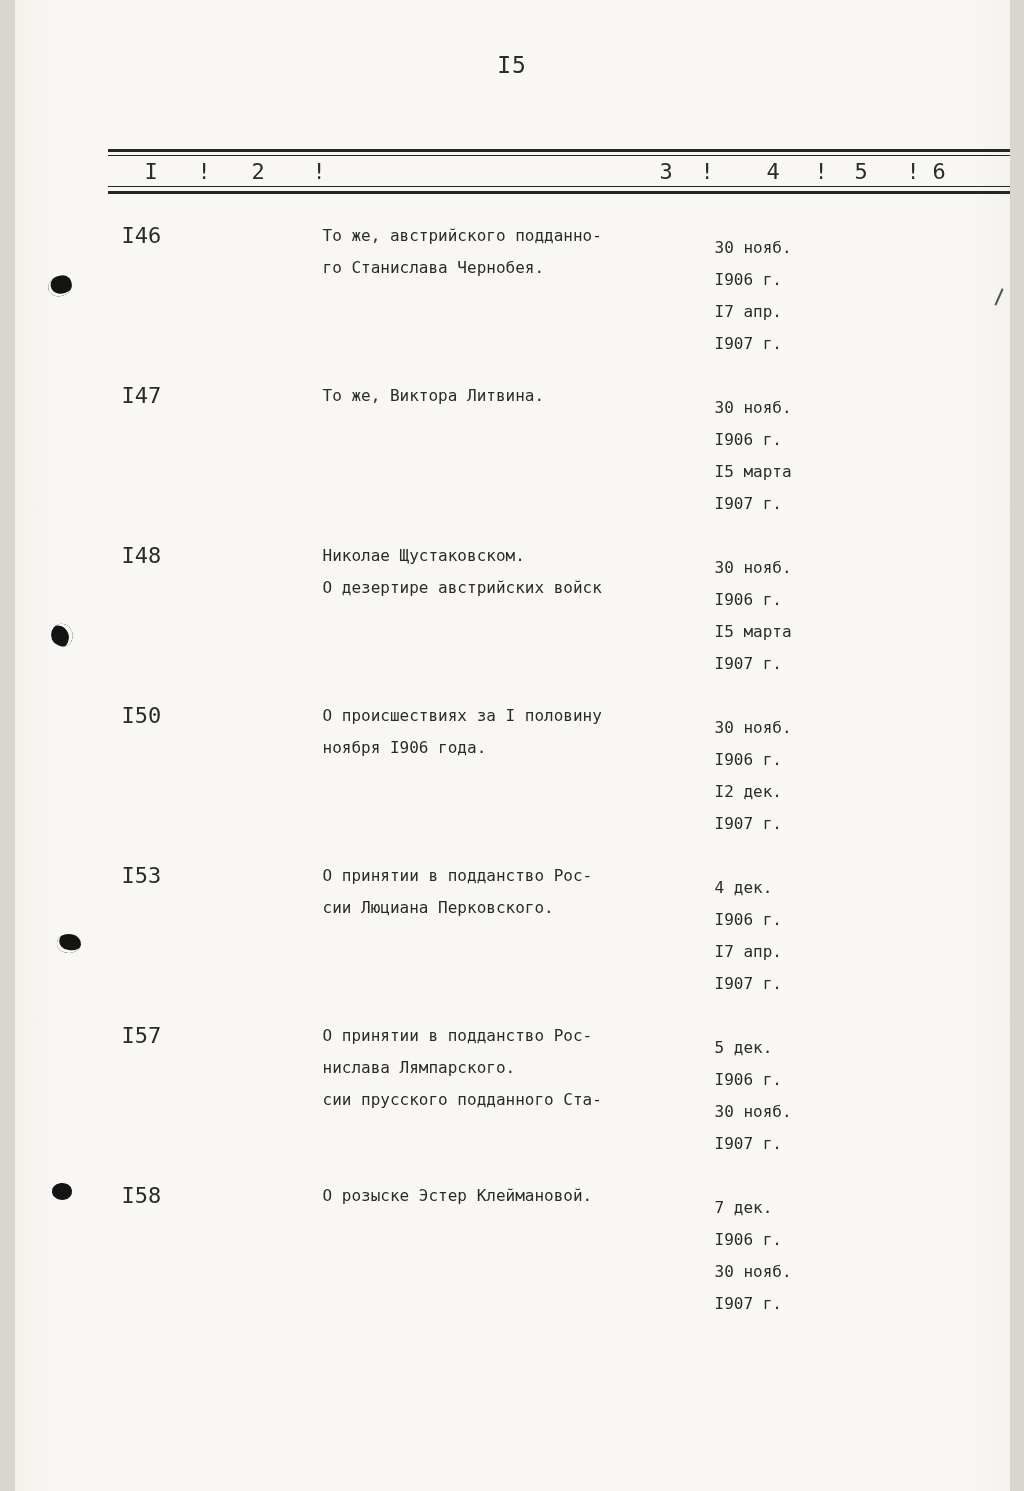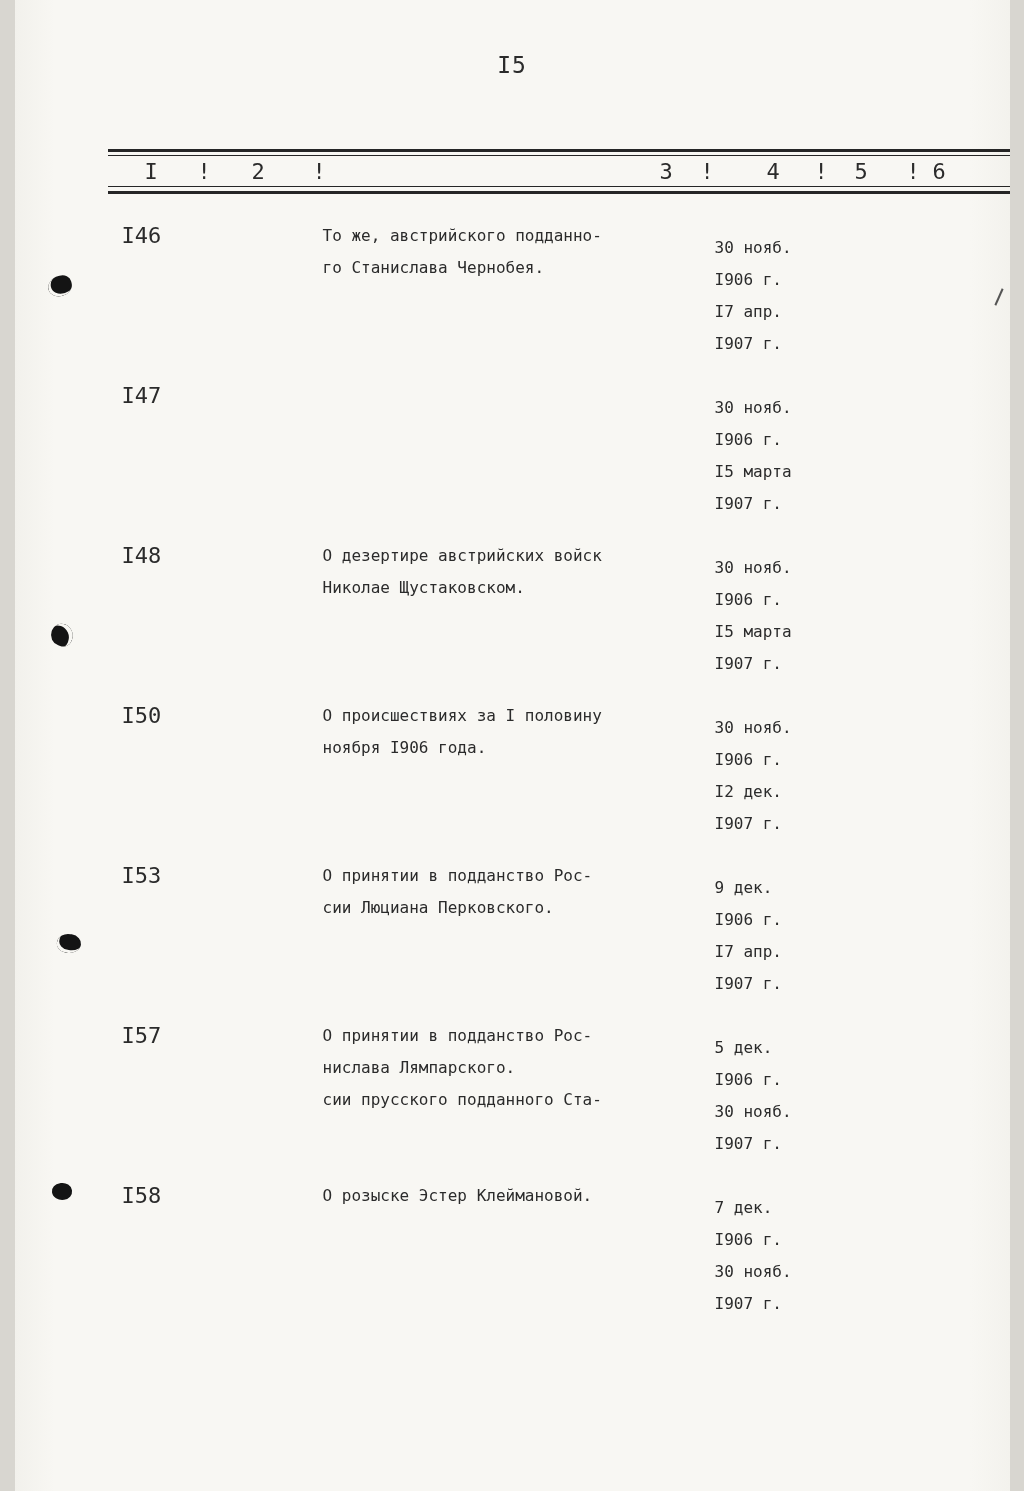--- a/index.html
+++ b/index.html
@@ -157,32 +157,35 @@
         </div>
         <div class="entry-dates">
           <div class="line">30 нояб.</div>
           <div class="line">I906 г.</div>
           <div class="line">I7 апр.</div>
           <div class="line">I907 г.</div>
         </div>
       </div>
       <div class="entry">
         <div class="entry-number">I47</div>
+        <div class="entry-desc">
+          <div class="line">То же, Виктора Литвина.</div>
+        </div>
         <div class="entry-dates">
           <div class="line">30 нояб.</div>
           <div class="line">I906 г.</div>
           <div class="line">I5 марта</div>
           <div class="line">I907 г.</div>
         </div>
       </div>
       <div class="entry">
         <div class="entry-number">I48</div>
         <div class="entry-desc">
+          <div class="line">Николае Щустаковском.</div>
           <div class="line">О дезертире австрийских войск</div>
-          <div class="line">Николае Щустаковском.</div>
         </div>
         <div class="entry-dates">
           <div class="line">30 нояб.</div>
           <div class="line">I906 г.</div>
           <div class="line">I5 марта</div>
           <div class="line">I907 г.</div>
         </div>
       </div>
       <div class="entry">
         <div class="entry-number">I50</div>
@@ -197,21 +200,21 @@
           <div class="line">I907 г.</div>
         </div>
       </div>
       <div class="entry">
         <div class="entry-number">I53</div>
         <div class="entry-desc">
           <div class="line">О принятии в подданство Рос-</div>
           <div class="line">сии Люциана Перковского.</div>
         </div>
         <div class="entry-dates">
-          <div class="line">9 дек.</div>
+          <div class="line">4 дек.</div>
           <div class="line">I906 г.</div>
           <div class="line">I7 апр.</div>
           <div class="line">I907 г.</div>
         </div>
       </div>
       <div class="entry">
         <div class="entry-number">I57</div>
         <div class="entry-desc">
           <div class="line">О принятии в подданство Рос-</div>
           <div class="line">нислава Лямпарского.</div>

